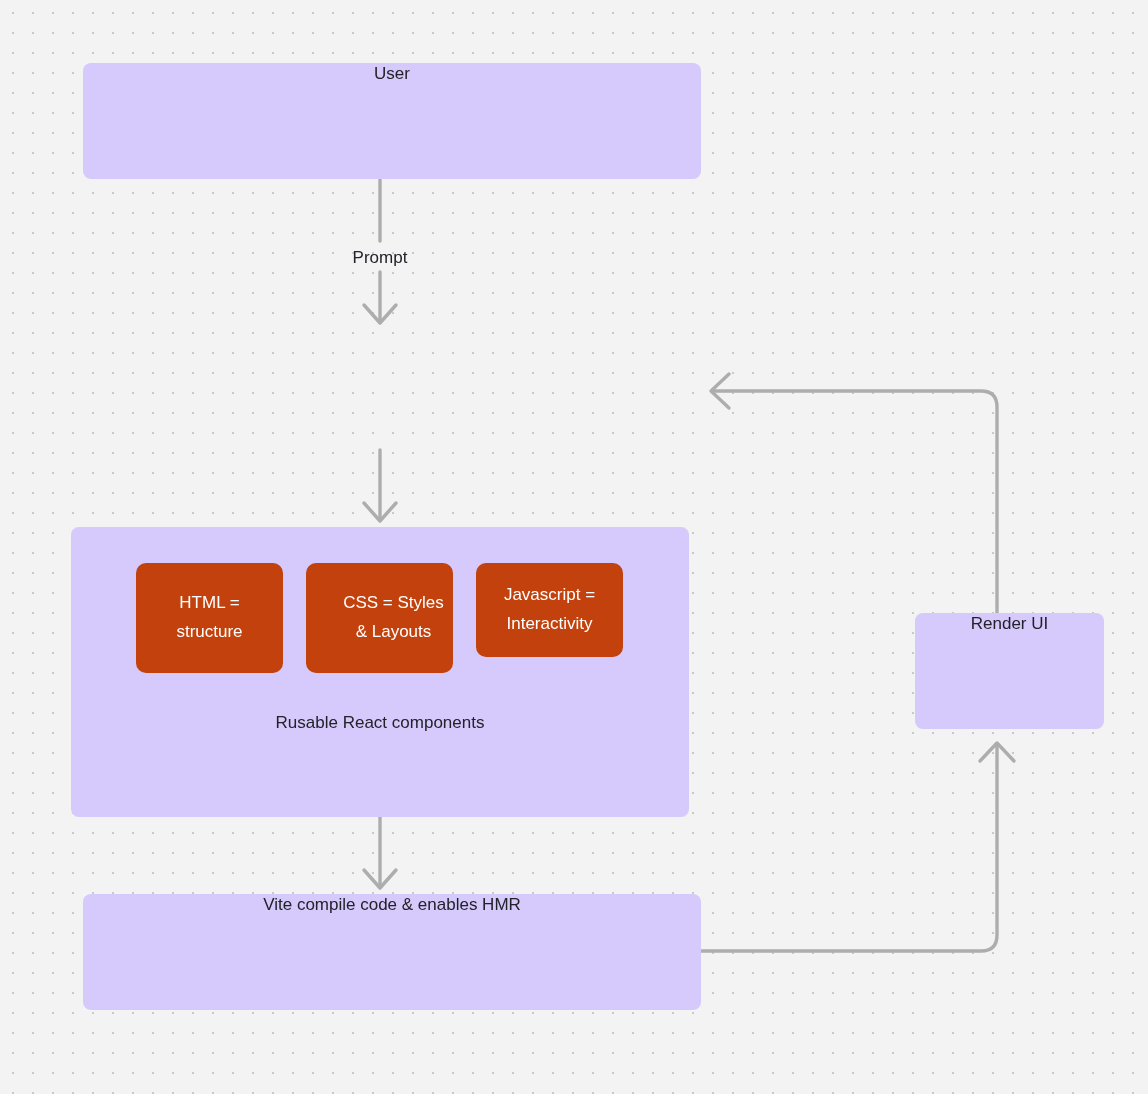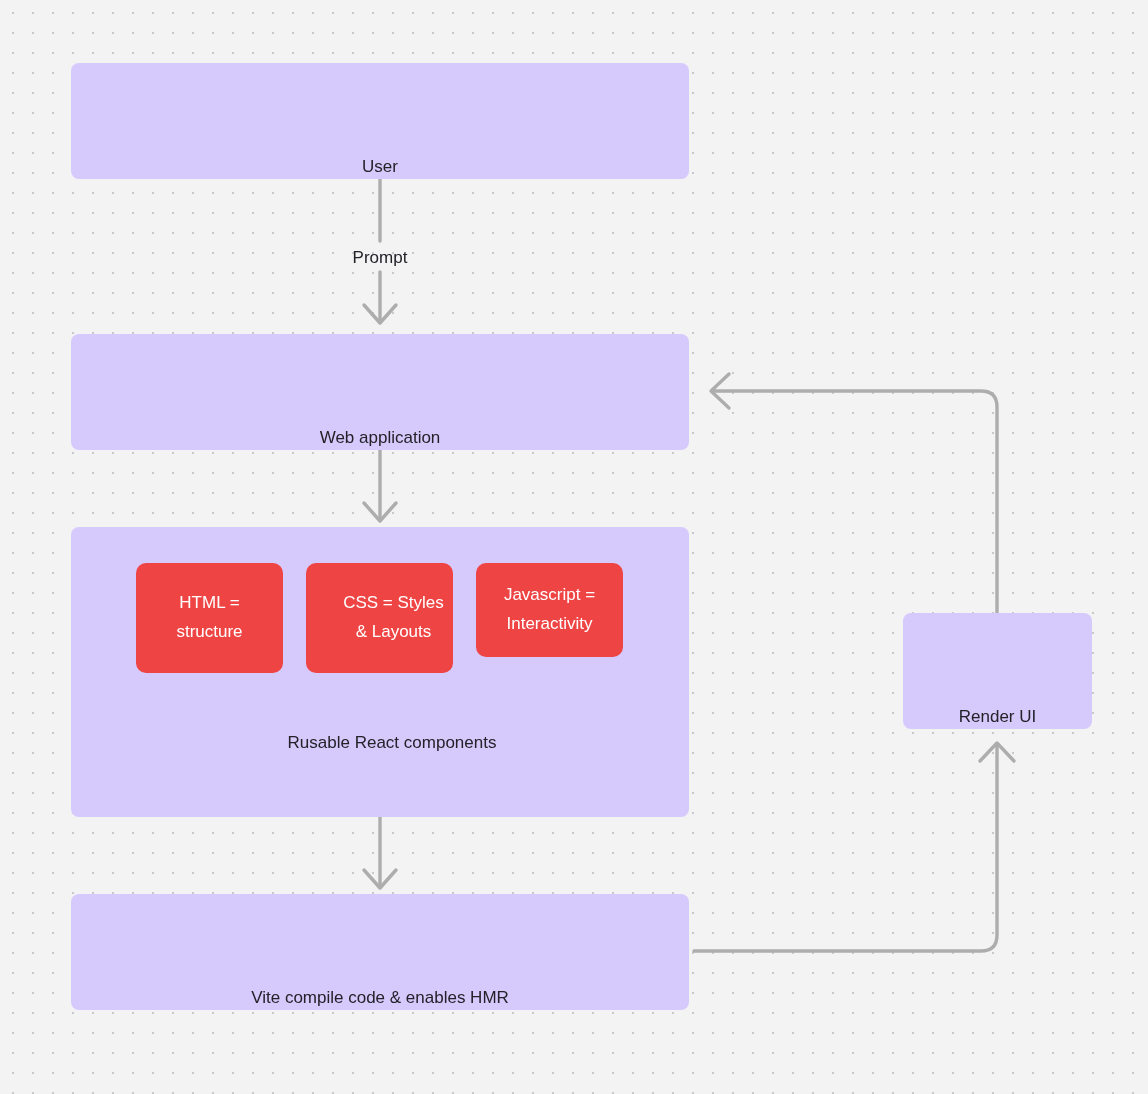--- a/index.html
+++ b/index.html
@@ -27,43 +27,44 @@
     left: 0;
     top: 0;
     width: 1148px;
     height: 1094px;
     pointer-events: none;
   }
   .node {
     position: absolute;
     box-sizing: border-box;
     display: flex;
-    align-items: flex-end;
+    align-items: flex-start;
     justify-content: center;
     border-radius: 8px;
     background: #d6c9fc;
     color: #232229;
     font-size: 17px;
     line-height: 1.35;
     text-align: center;
+    margin-left: 12px;
   }
   .node-stack {
     position: absolute;
     box-sizing: border-box;
     border-radius: 8px;
     background: #d6c9fc;
   }
   .chip {
     position: absolute;
     box-sizing: border-box;
     display: flex;
     align-items: center;
     justify-content: center;
     border-radius: 10px;
-    background: #ef4444;
+    background: #c2410c;
     color: #ffffff;
     font-size: 17px;
     line-height: 1.7;
     text-align: center;
     white-space: pre-line;
   }
   .stack-caption {
     position: absolute;
     left: 0;
     width: 100%;
@@ -117,42 +118,39 @@
 
     </g>
   </svg>
 
   <div class="node" style="left:71px; top:63px; width:618px; height:116px;">
     <span>User</span>
   </div>
 
   <div class="edge-label" style="left:380px; top:257px;">Prompt</div>
 
-  <div class="node" style="left:71px; top:334px; width:618px; height:116px;">
-    <span>Web application</span>
-  </div>
 
   <div class="node-stack" style="left:71px; top:527px; width:618px; height:290px;">
 
     <div class="chip" style="left:65px; top:36px; width:147px; height:110px;">
       <span>HTML =
 structure</span>
     </div>
 
     <div class="chip" style="left:235px; top:36px; width:147px; height:110px;padding-left:28px;">
       <span>CSS = Styles
 &amp; Layouts</span>
     </div>
 
     <div class="chip" style="left:405px; top:36px; width:147px; height:94px;">
       <span>Javascript =
 Interactivity</span>
     </div>
 
-    <div class="stack-caption" style="top:206px;margin-left:12px;">Rusable React components</div>
+    <div class="stack-caption" style="top:186px;">Rusable React components</div>
   </div>
 
   <div class="node" style="left:903px; top:613px; width:189px; height:116px;">
     <span>Render UI</span>
   </div>
 
   <div class="node" style="left:71px; top:894px; width:618px; height:116px;">
     <span>Vite compile code &amp; enables HMR</span>
   </div>
 

